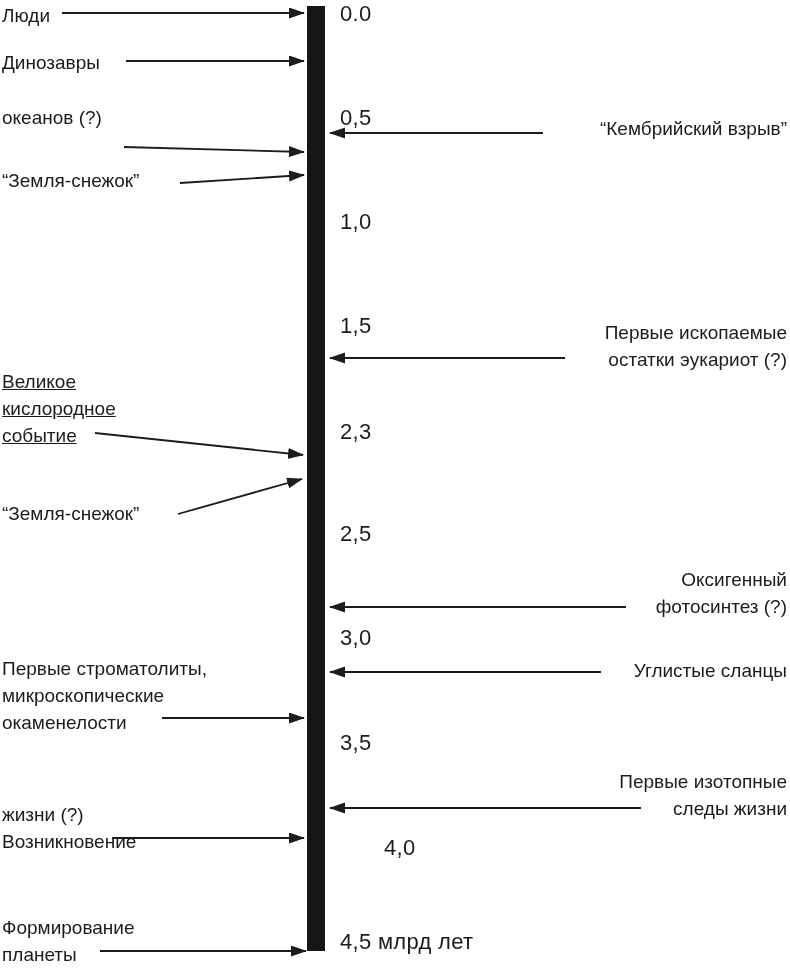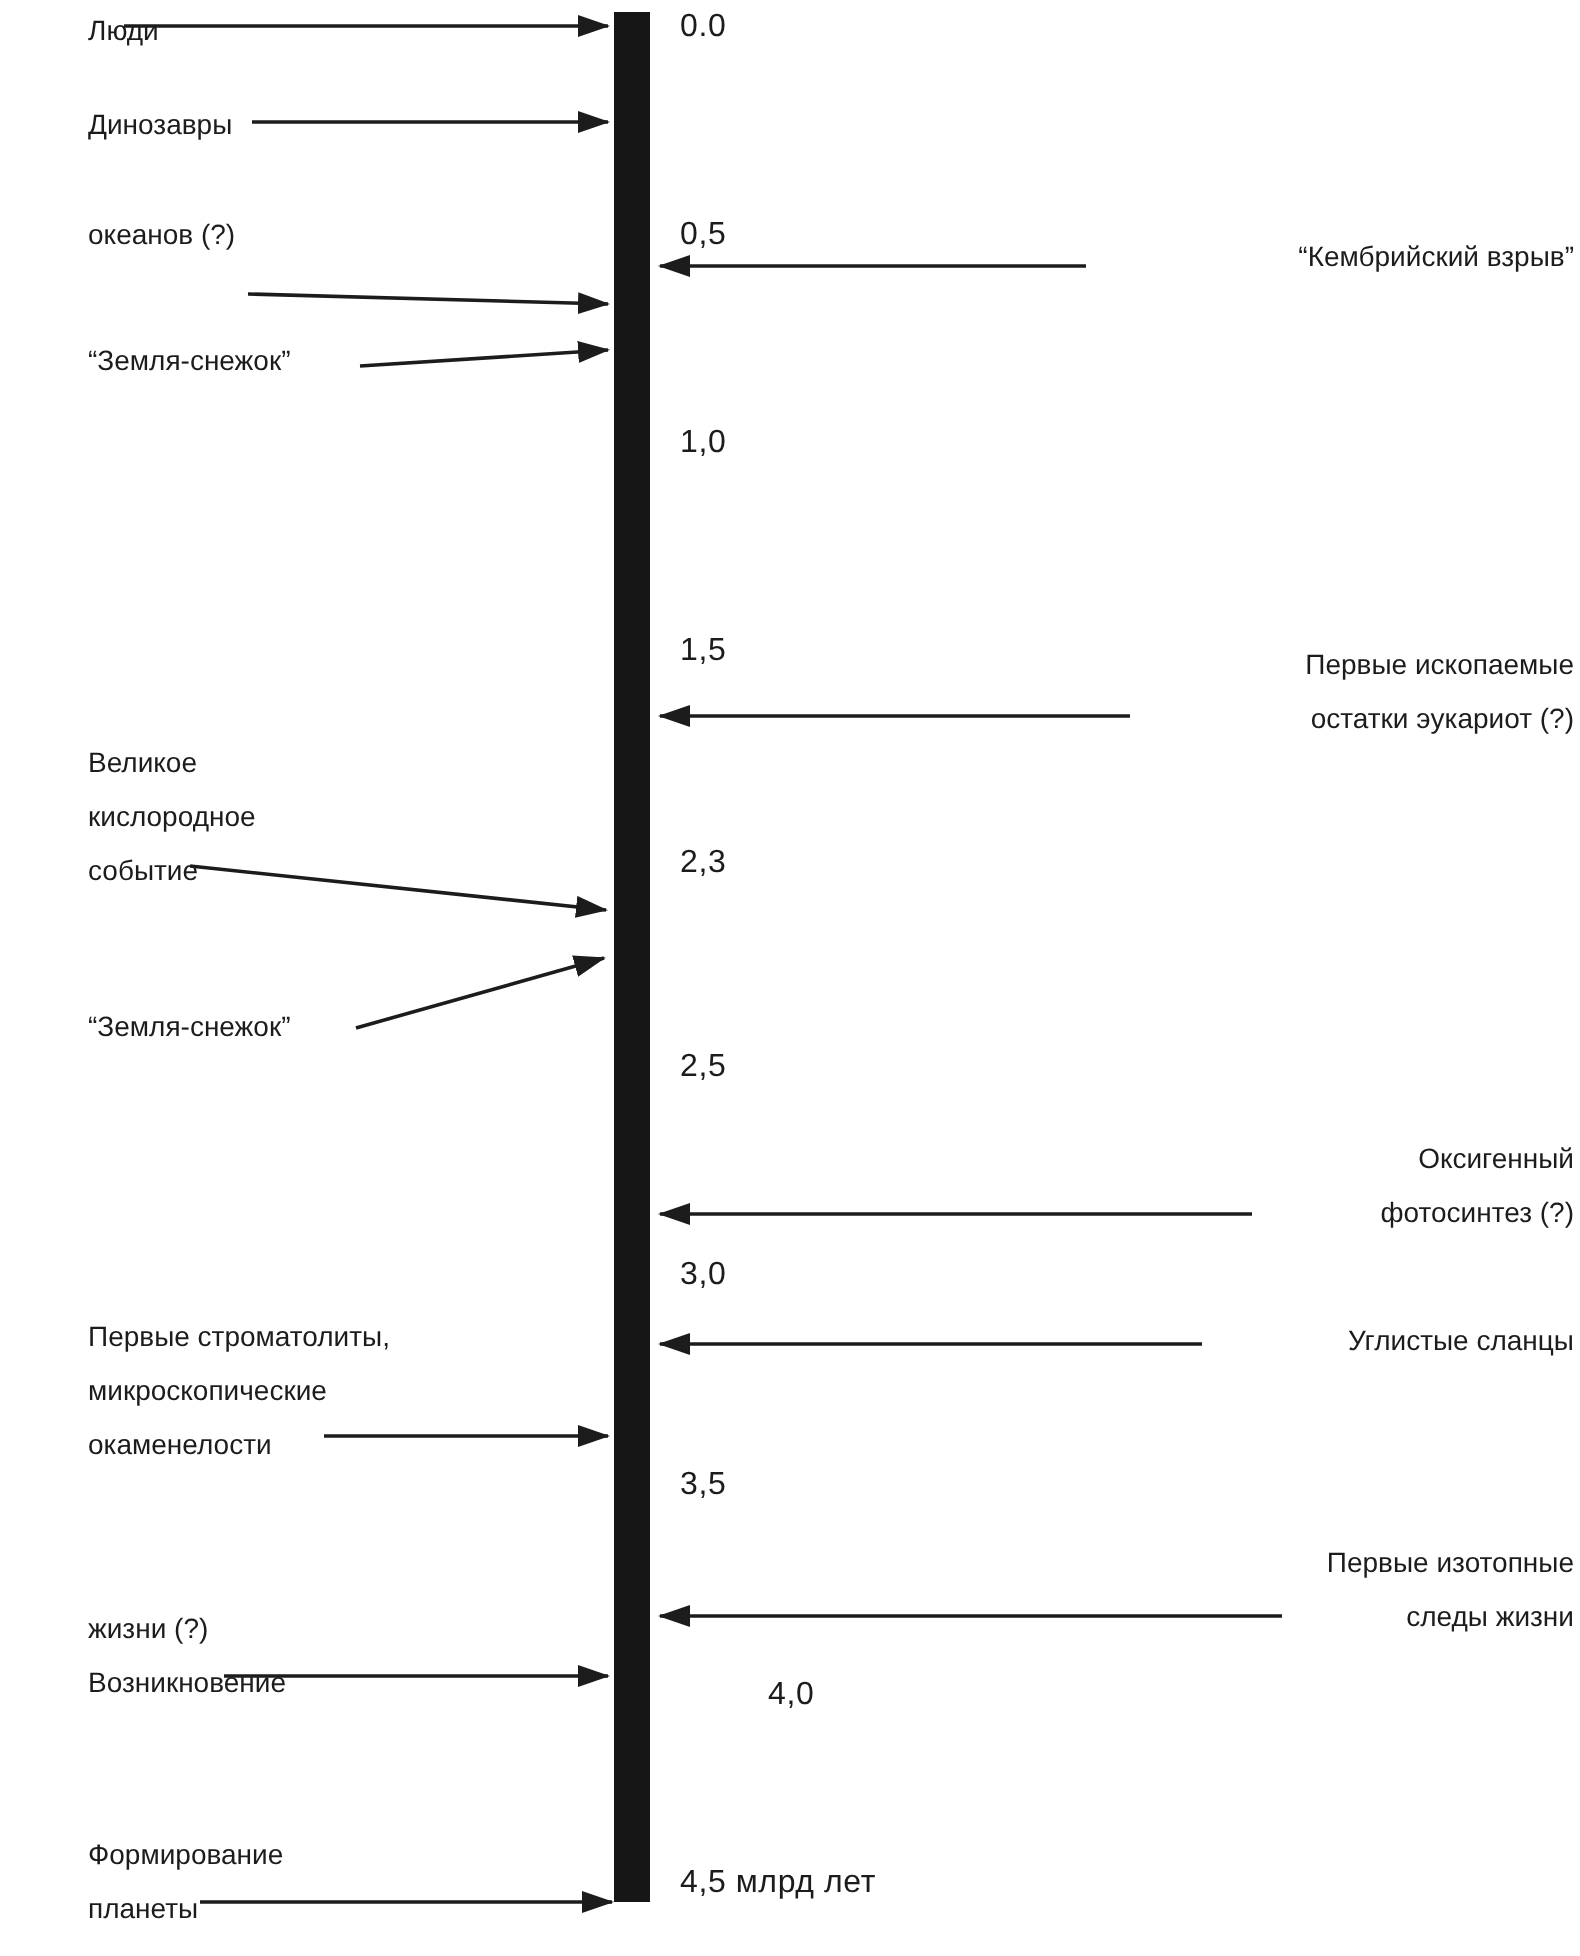--- a/index.html
+++ b/index.html
@@ -15,31 +15,30 @@
   .timeline-bar { position: absolute; }
   svg.arrow-layer {
     position: absolute;
     left: 0; top: 0;
     width: 790px; height: 978px;
     pointer-events: none;
   }
   .tick {
     position: absolute;
     left: 340px;
-    font-size: 16px;
+    font-size: 22px;
     line-height: 24px;
     white-space: nowrap;
     letter-spacing: 0.3px;
   }
   .event-label {
     position: absolute;
-    font-size: 14px;
+    font-size: 19px;
     line-height: 27px;
     white-space: nowrap;
-    margin-left: 42px;
   }
   .event-label.right { text-align: right; }
   .event-label .line { display: block; }
 </style>
 </head>
 <body>
 
 <div class="canvas" id="canvas">
   <div class="timeline-bar" id="bar" style="left: 307px; top: 6px; width: 18px; height: 945px; background: rgb(22, 22, 22);"></div>
   <svg class="arrow-layer" id="arrows" viewBox="0 0 790 978">
@@ -83,21 +82,21 @@
       </div>
       <div class="event-label left" style="top: 49px; left: 2px;">
         <span class="line">Динозавры</span>
       </div>
       <div class="event-label left" style="top: 104px; left: 2px;">
         <span class="line">океанов (?)</span>
       </div>
       <div class="event-label left" style="top: 167px; left: 2px;">
         <span class="line">“Земля-снежок”</span>
       </div>
-      <div class="event-label left" style="top: 368px; left: 2px;">
+      <div class="event-label left" style="top: 368px; left: 2px; text-decoration: underline;">
         <span class="line">Великое</span>
         <span class="line">кислородное</span>
         <span class="line">событие</span>
       </div>
       <div class="event-label left" style="top: 500px; left: 2px;">
         <span class="line">“Земля-снежок”</span>
       </div>
       <div class="event-label left" style="top: 655px; left: 2px;">
         <span class="line">Первые строматолиты,</span>
         <span class="line">микроскопические</span>

